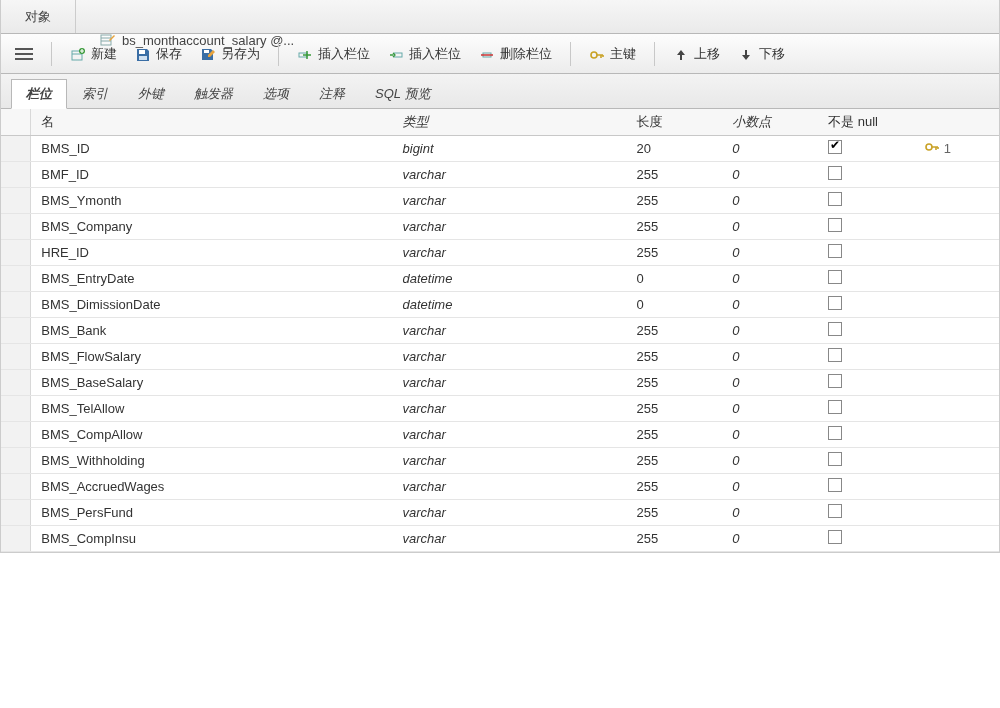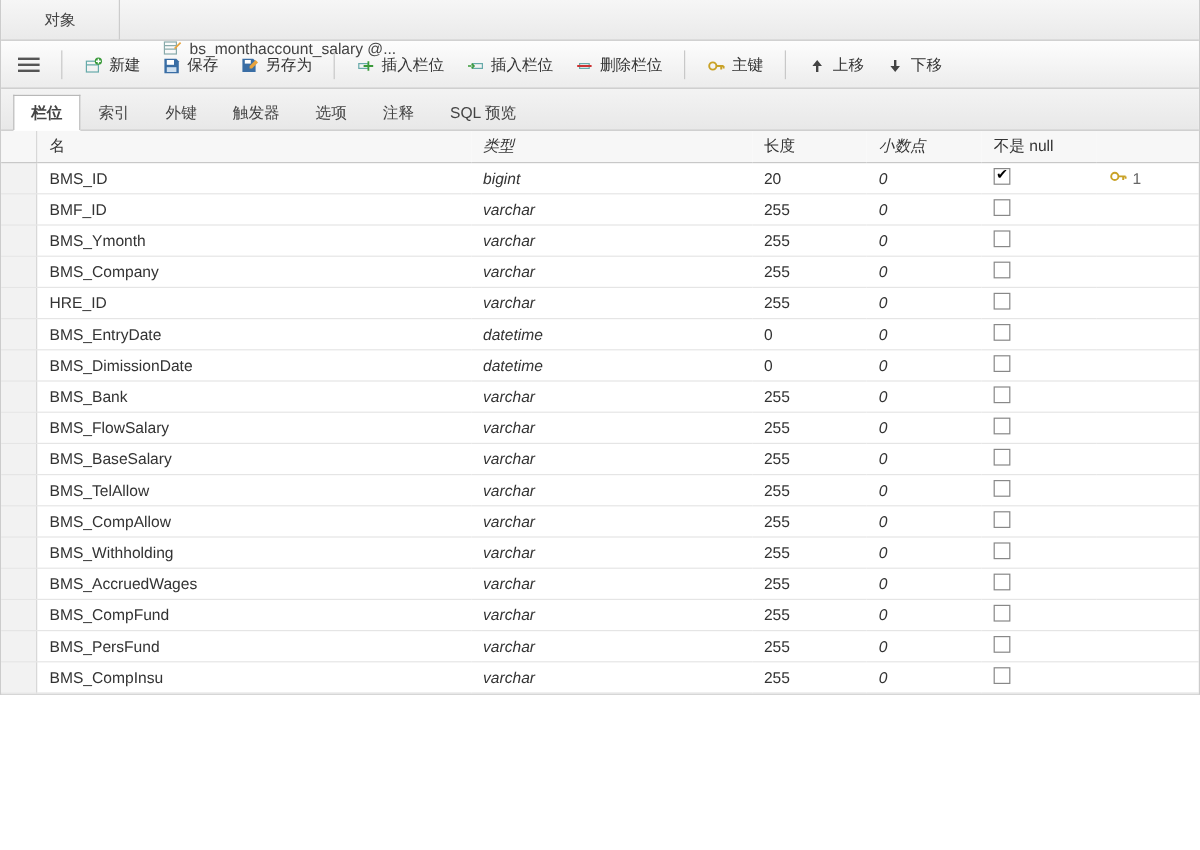--- a/index.html
+++ b/index.html
@@ -21,21 +21,21 @@
   .top-tabs {
     display: flex;
     background: linear-gradient(#f6f6f6,#eaeaea);
     border-bottom: 1px solid #b8b8b8;
     height: 34px;
     align-items: stretch;
   }
   .top-tab {
     display: flex;
     align-items: center;
-    padding: 0 36px;
+    padding: 0 24px;
     border-right: 1px solid #ccc;
     color: #444;
     gap: 6px;
   }
   .top-tab.active {
     background: #fff;
     font-weight: normal;
     margin-top: 40px;
   }
   .top-tab .tab-icon svg { width:16px; height:16px; display:block; }
@@ -76,20 +76,21 @@
     gap: 0;
   }
   .sub-tab {
     padding: 5px 14px;
     border: 1px solid transparent;
     border-bottom: none;
     position: relative;
     top: 1px;
     color: #444;
     cursor: pointer;
+    font-style: italic;
   }
   .sub-tab.active {
     background: #fff;
     border-color: #b8b8b8;
     border-bottom: 1px solid #fff;
     font-weight: bold;
   }
   .grid {
     width: 100%;
     border-collapse: collapse;
@@ -407,29 +408,20 @@
           <td class="col-left-gutter"></td>
           <td class="col-name">BMS_AccruedWages</td>
           <td class="col-type">varchar</td>
           <td class="col-len">255</td>
           <td class="col-dec">0</td>
           <td class="col-null"><span class="chk"></span></td>
           <td class="col-key"></td>
         </tr>
         <tr>
           <td class="col-left-gutter"></td>
-          <td class="col-name">BMS_CompFund</td>
-          <td class="col-type">varchar</td>
-          <td class="col-len">255</td>
-          <td class="col-dec">0</td>
-          <td class="col-null"><span class="chk"></span></td>
-          <td class="col-key"></td>
-        </tr>
-        <tr>
-          <td class="col-left-gutter"></td>
           <td class="col-name">BMS_PersFund</td>
           <td class="col-type">varchar</td>
           <td class="col-len">255</td>
           <td class="col-dec">0</td>
           <td class="col-null"><span class="chk"></span></td>
           <td class="col-key"></td>
         </tr>
         <tr>
           <td class="col-left-gutter"></td>
           <td class="col-name">BMS_CompInsu</td>

